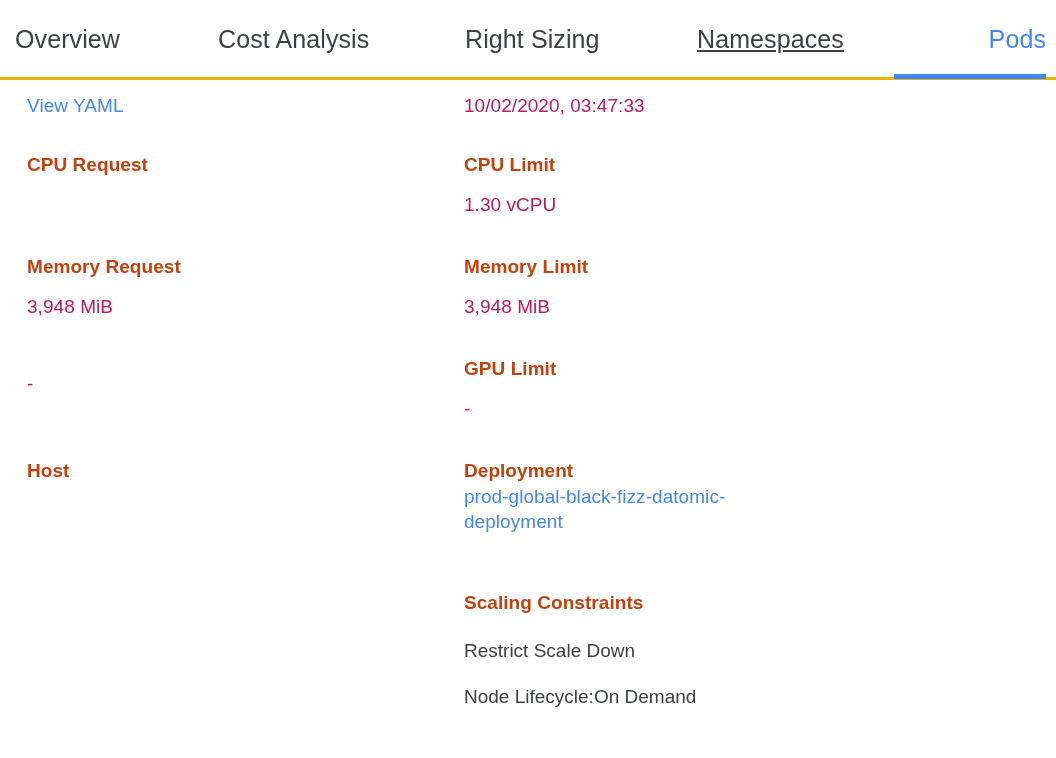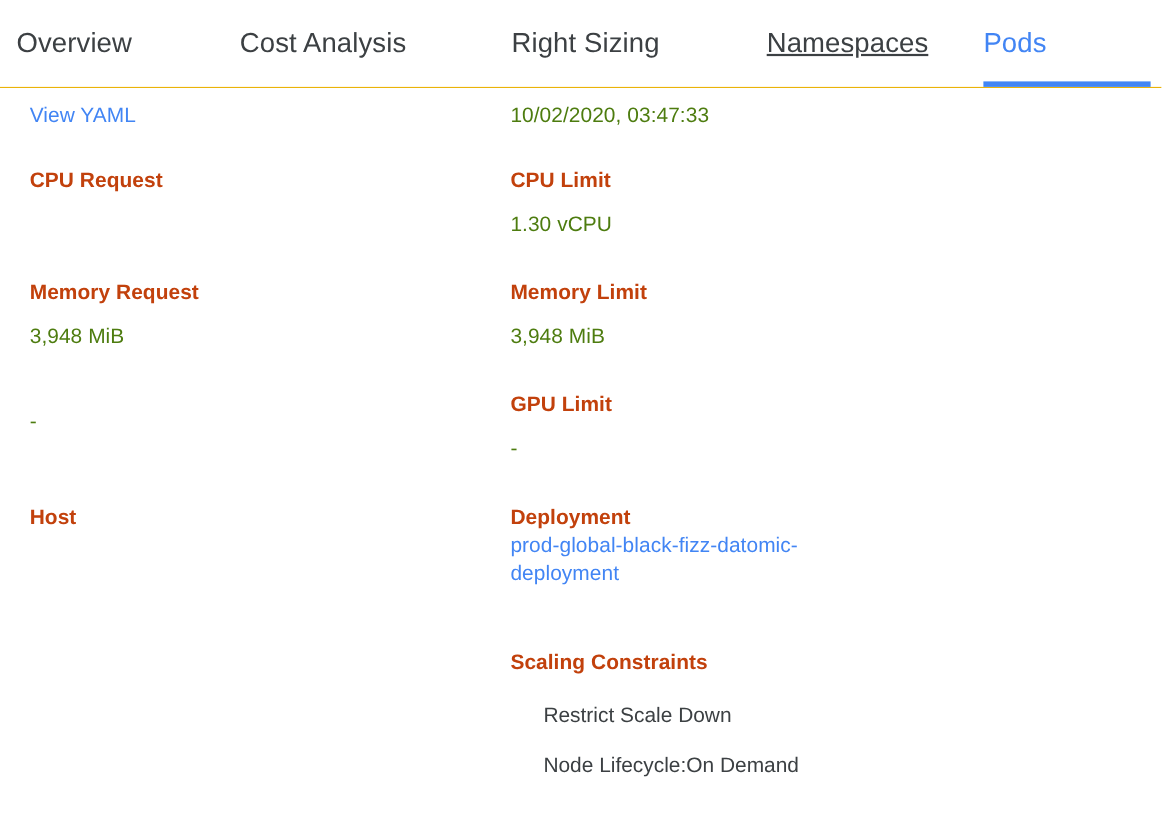--- a/index.html
+++ b/index.html
@@ -14,21 +14,21 @@
     color: #3c4043;
     overflow: hidden;
     position: relative;
   }
 
   
   .tabbar {
     position: relative;
     height: 80px;
     box-sizing: border-box;
-    border-bottom: 1px solid #eab308;
+    border-bottom: 3px solid #eab308;
     background: #ffffff;
   }
   .tab {
     position: absolute;
     top: 0;
     height: 79px;
     display: flex;
     align-items: center;
     font-size: 25px;
     line-height: 1;
@@ -47,21 +47,21 @@
     right: 0;
     bottom: 0;
     height: 5px;
     background: #4285f4;
   }
 
   .tab-overview   { left: 15px; }
   .tab-cost       { left: 218px; }
   .tab-rightsize  { left: 465px; }
   .tab-namespaces { left: 697px; text-decoration: underline; }
-  .tab-pods       { left: 894px; width: 152px; justify-content: flex-start; }
+  .tab-pods       { left: 894px; width: 152px; justify-content: flex-end; }
 
   
   .detail {
     position: relative;
     padding-top: 0;
   }
   .col {
     position: absolute;
     top: 0;
     width: 360px;
@@ -71,21 +71,21 @@
   .field-label {
     font-size: 19px;
     font-weight: bold;
     color: #c2410c;
     line-height: 1.3;
     letter-spacing: 0.05px;
   }
   .field-value {
     font-size: 19px;
     font-weight: normal;
-    color: #4d7c0f;
+    color: #be185d;
     line-height: 1.32;
     letter-spacing: 0.05px;
     word-break: break-word;
   }
   .field-value.link,
   .link {
     color: #4285f4;
     text-decoration: none;
     cursor: pointer;
   }
@@ -98,21 +98,21 @@
   .r-mem    { top: 175px; }
   .r-gpu    { top: 277px; }
   .r-host   { top: 379px; }
   .r-scale  { top: 511px; }
 
   .r-cpu .field-value,
   .r-mem .field-value,
   .r-gpu .field-value,
   .r-host .field-value { margin-top: 14px; }
 
-  .scale-item { font-size: 19px; color: #3c4043; line-height: 1.32; margin-left: 30px; }
+  .scale-item { font-size: 19px; color: #3c4043; line-height: 1.32; }
   .scale-item + .scale-item { margin-top: 21px; }
   .scale-list { margin-top: 22px; }
 
   .wrapbox { width: 345px; }
 </style>
 </head>
 <body>
 
 <div class="tabbar">
   <div class="tab tab-overview">

